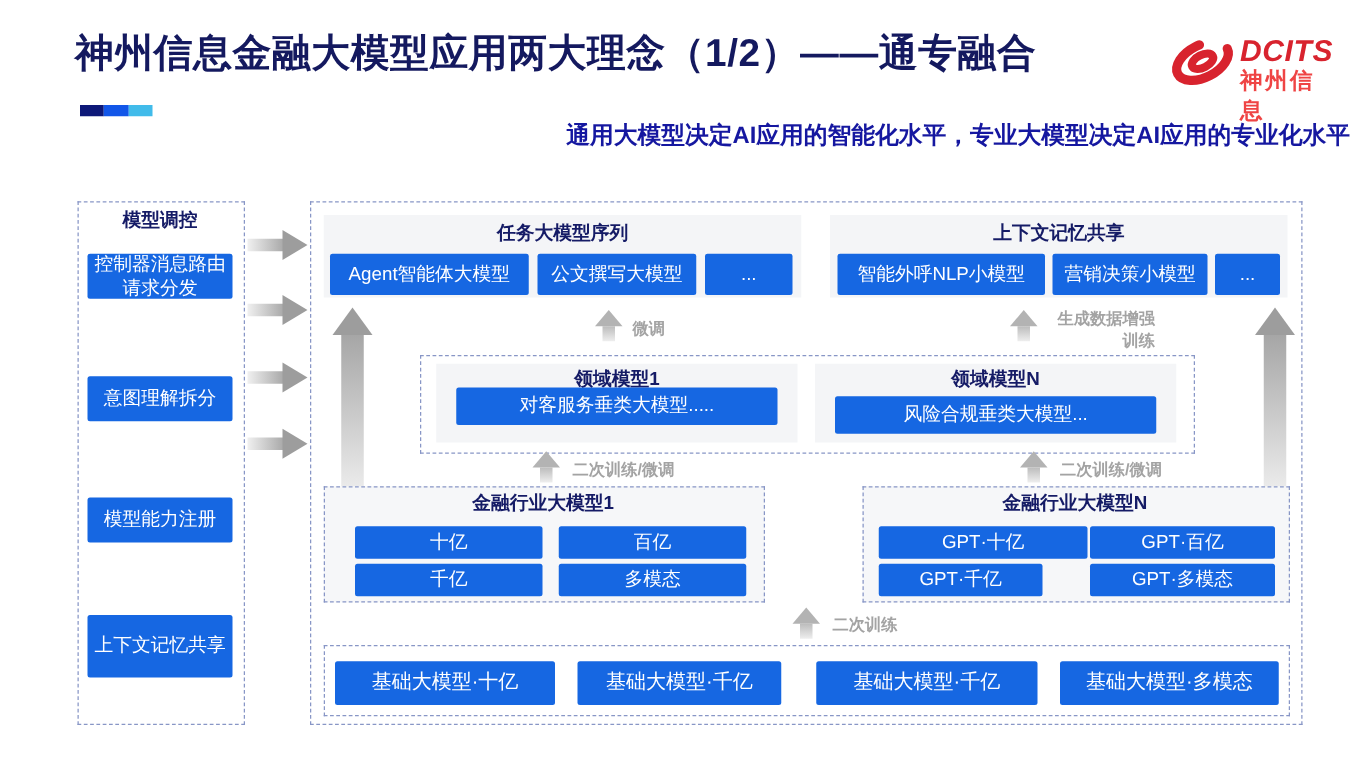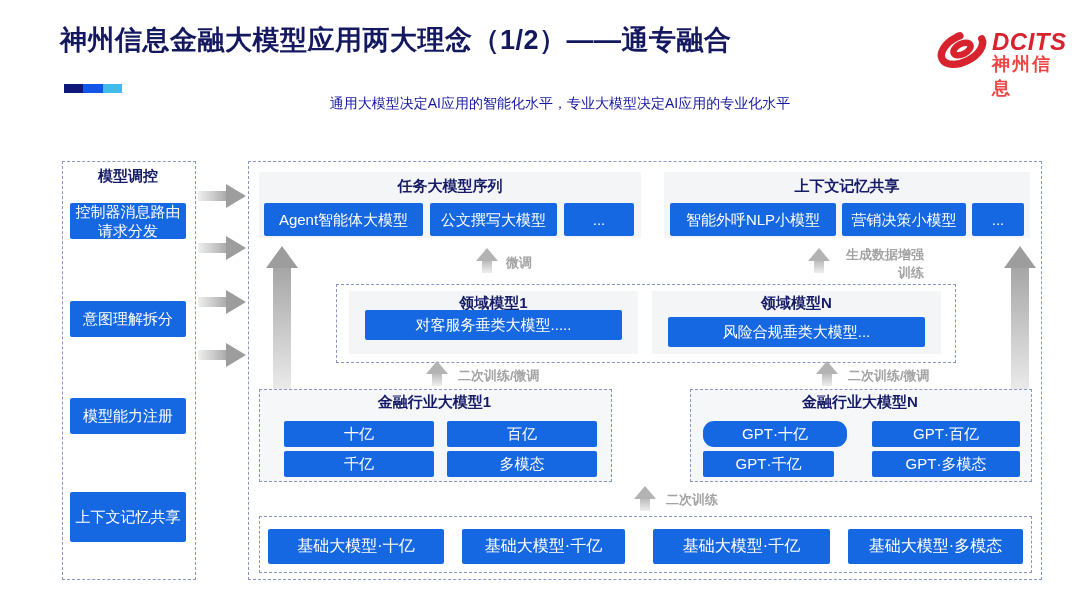--- a/index.html
+++ b/index.html
@@ -1,27 +1,27 @@
 <!DOCTYPE html>
 <html><head>
 <meta charset="utf-8">
 <style>
   html,body{margin:0;padding:0;background:#e8e8e8;}
   .slide{position:relative;width:1080px;height:608px;background:#ffffff;overflow:hidden;
          font-family:"Liberation Sans","DejaVu Sans",sans-serif;}
   .abs{position:absolute;}
 
   
-  .page-title{left:60px;top:22px;font-size:27px;font-weight:800;color:#14195f;letter-spacing:.5px;white-space:nowrap;}
+  .page-title{left:60px;top:22px;font-size:31px;font-weight:800;color:#14195f;letter-spacing:.5px;white-space:nowrap;}
   .accent-bar{left:64px;top:84px;width:58px;height:9px;display:flex;}
   .accent-bar span{display:block;height:100%;}
   .accent-a{width:19px;background:#0d1878;}
   .accent-b{width:20px;background:#1256e8;}
   .accent-c{width:19px;background:#41bbea;}
-  .subtitle{left:40px;top:95px;width:1040px;text-align:center;font-size:14px;font-weight:400;color:#1517a0;}
+  .subtitle{left:40px;top:95px;width:1040px;text-align:right;font-size:19px;font-weight:700;color:#1517a0;}
   .logo{left:934px;top:22px;width:120px;height:54px;}
   .logo svg{position:absolute;left:0;top:2px;}
   .logo-brand{position:absolute;left:58px;top:6px;font-size:24px;font-style:italic;font-weight:800;color:#d8232e;letter-spacing:.5px;}
   .logo-cn{position:absolute;left:58px;top:30px;font-size:18px;color:#ef4444;letter-spacing:2px;font-weight:600;}
 
   
   .dashed{border:1px dashed #8896c6;background:#ffffff;}
   .panel{background:#f4f5f7;}
   .btn{background:#1667e2;color:#ffffff;display:flex;align-items:center;justify-content:center;
        text-align:center;border-radius:2px;font-size:15px;font-weight:500;line-height:1.3;}
@@ -155,21 +155,21 @@
 
   <div class="abs dashed" style="left:259px;top:389px;width:351px;height:91px;background:#f6f7f9;"></div>
   <div class="abs gtitle" style="left:259px;top:393px;width:351px;">金融行业大模型1</div>
   <div class="abs btn" style="left:284px;top:421px;width:150px;height:26px;">十亿</div>
   <div class="abs btn" style="left:447px;top:421px;width:150px;height:26px;">百亿</div>
   <div class="abs btn" style="left:284px;top:451px;width:150px;height:26px;">千亿</div>
   <div class="abs btn" style="left:447px;top:451px;width:150px;height:26px;">多模态</div>
 
   <div class="abs dashed" style="left:690px;top:389px;width:340px;height:91px;background:#f6f7f9;"></div>
   <div class="abs gtitle" style="left:690px;top:393px;width:340px;">金融行业大模型N</div>
-  <div class="abs btn" style="left:703px;top:421px;width:144px;height:26px;border-radius:11px;">GPT·十亿</div>
+  <div class="abs btn" style="left:703px;top:421px;width:167px;height:26px;">GPT·十亿</div>
   <div class="abs btn" style="left:872px;top:421px;width:148px;height:26px;">GPT·百亿</div>
   <div class="abs btn" style="left:703px;top:451px;width:131px;height:26px;">GPT·千亿</div>
   <div class="abs btn" style="left:872px;top:451px;width:148px;height:26px;">GPT·多模态</div>
 
   <div class="abs s-arrow" style="left:634px;top:486px;">
       <div class="head"></div>
       <div class="shaft"></div>
     </div>
   <div class="abs glabel" style="left:666px;top:491px;">二次训练</div>
 

